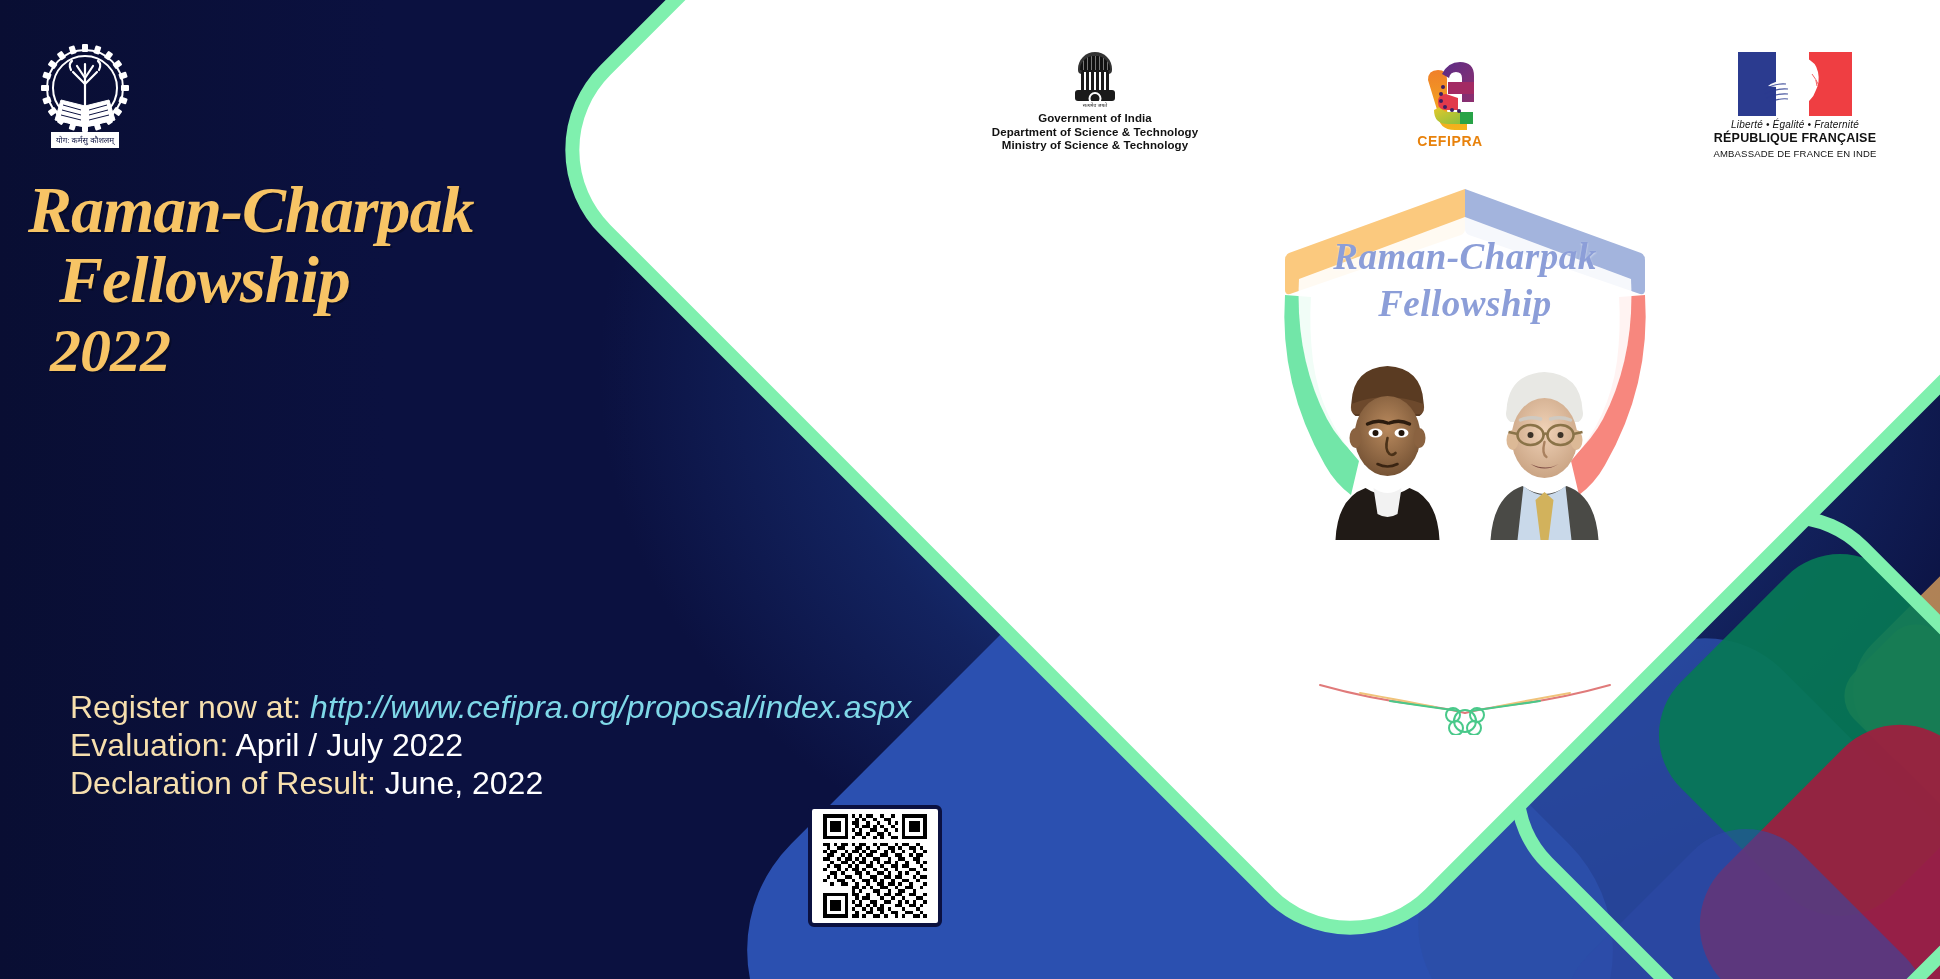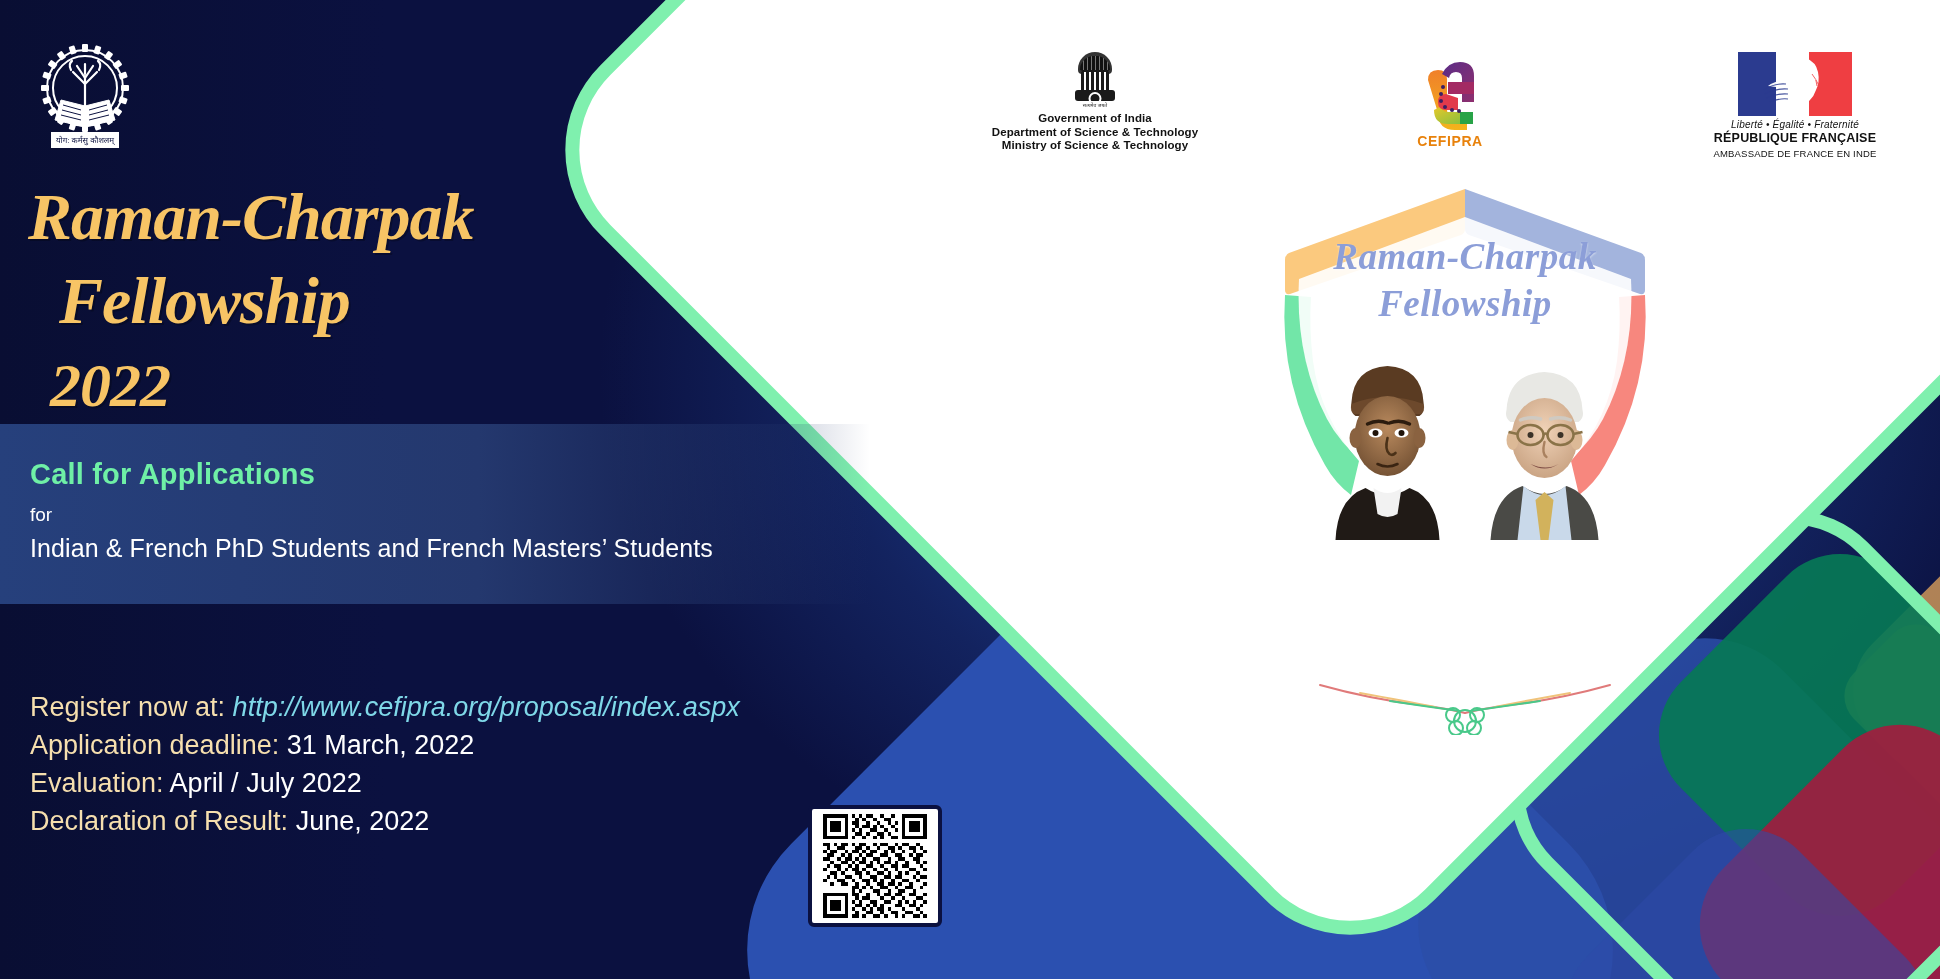--- a/index.html
+++ b/index.html
@@ -81,32 +81,32 @@
      text-shadow:0 1px 2px rgba(255,255,255,.6);}
   .crest-photos{position:absolute;left:56px;top:175px;width:310px;height:190px;display:flex;gap:4px;
      align-items:flex-end;justify-content:center;}
   .flourish{position:absolute;left:1290px;top:655px;width:350px;height:80px;}
 
   
   .iit-logo{position:absolute;left:25px;top:36px;width:120px;height:118px;}
 
   .title{position:absolute;left:28px;top:175px;width:700px;
      font-family:"Liberation Serif", serif;font-style:italic;font-weight:bold;
-     font-size:66px;line-height:84px;color:#f7c465;letter-spacing:-1px;
+     font-size:66px;line-height:70px;color:#f7c465;letter-spacing:-1px;
      text-shadow:2px 2px 0 rgba(0,0,0,.25);}
   .title .ln2{display:block;font-size:62px;margin-left:22px;}
 
   .band{position:absolute;left:0;top:424px;width:870px;height:180px;
      background:linear-gradient(90deg,#26407c 0%,#24386e 55%,rgba(23,44,96,0) 100%);}
   .band-h{position:absolute;left:30px;top:34px;font-size:29px;font-weight:bold;color:#6ff0a6;letter-spacing:.2px;}
   .band-for{position:absolute;left:30px;top:80px;font-size:19px;color:#ffffff;}
   .band-sub{position:absolute;left:30px;top:110px;font-size:25px;color:#ffffff;letter-spacing:.1px;}
 
   .details{position:absolute;left:30px;top:688px;width:840px;}
-  .drow{font-size:27px;line-height:38px;color:#ffffff;white-space:nowrap;}
+  .drow{font-size:32px;line-height:38px;color:#ffffff;white-space:nowrap;margin-left:40px;}
   .dlabel{color:#f6dfae;}
   .dval{color:#ffffff;}
   .dlink{color:#7fd8e8;font-style:italic;}
 
   .qr{position:absolute;left:808px;top:805px;width:134px;height:122px;
      background:#ffffff;border:4px solid #0b1140;border-radius:6px;padding:5px;}
   .qr svg{width:100%;height:100%;display:block;}
 </style>
 </head>
 <body>
@@ -179,34 +179,25 @@
       <text x="60" y="107" font-size="8" fill="#0b1140" text-anchor="middle">योग: कर्मसु कौशलम्</text>
     </svg>
   </div>
 
   <div class="title">
     <span>Raman-Charpak</span>
     <span>&nbsp;&nbsp;</span><span>Fellowship</span>
     <span class="ln2">2022</span>
   </div>
 
-  <div class="band">
-    <div class="band-h">Call for Applications</div>
-    <div class="band-for">for</div>
-    <div class="band-sub">Indian &amp; French PhD Students and French Masters’ Students</div>
-  </div>
 
   <div class="details">
     <div class="drow">
       <span class="dlabel">Register now at:</span>
       <span class="dlink">http://www.cefipra.org/proposal/index.aspx</span>
-    </div>
-    <div class="drow">
-      <span class="dlabel">Application deadline:</span>
-      <span class="dval">31 March, 2022</span>
     </div>
     <div class="drow">
       <span class="dlabel">Evaluation:</span>
       <span class="dval">April / July 2022</span>
     </div>
     <div class="drow">
       <span class="dlabel">Declaration of Result:</span>
       <span class="dval">June, 2022</span>
     </div>
   </div>

